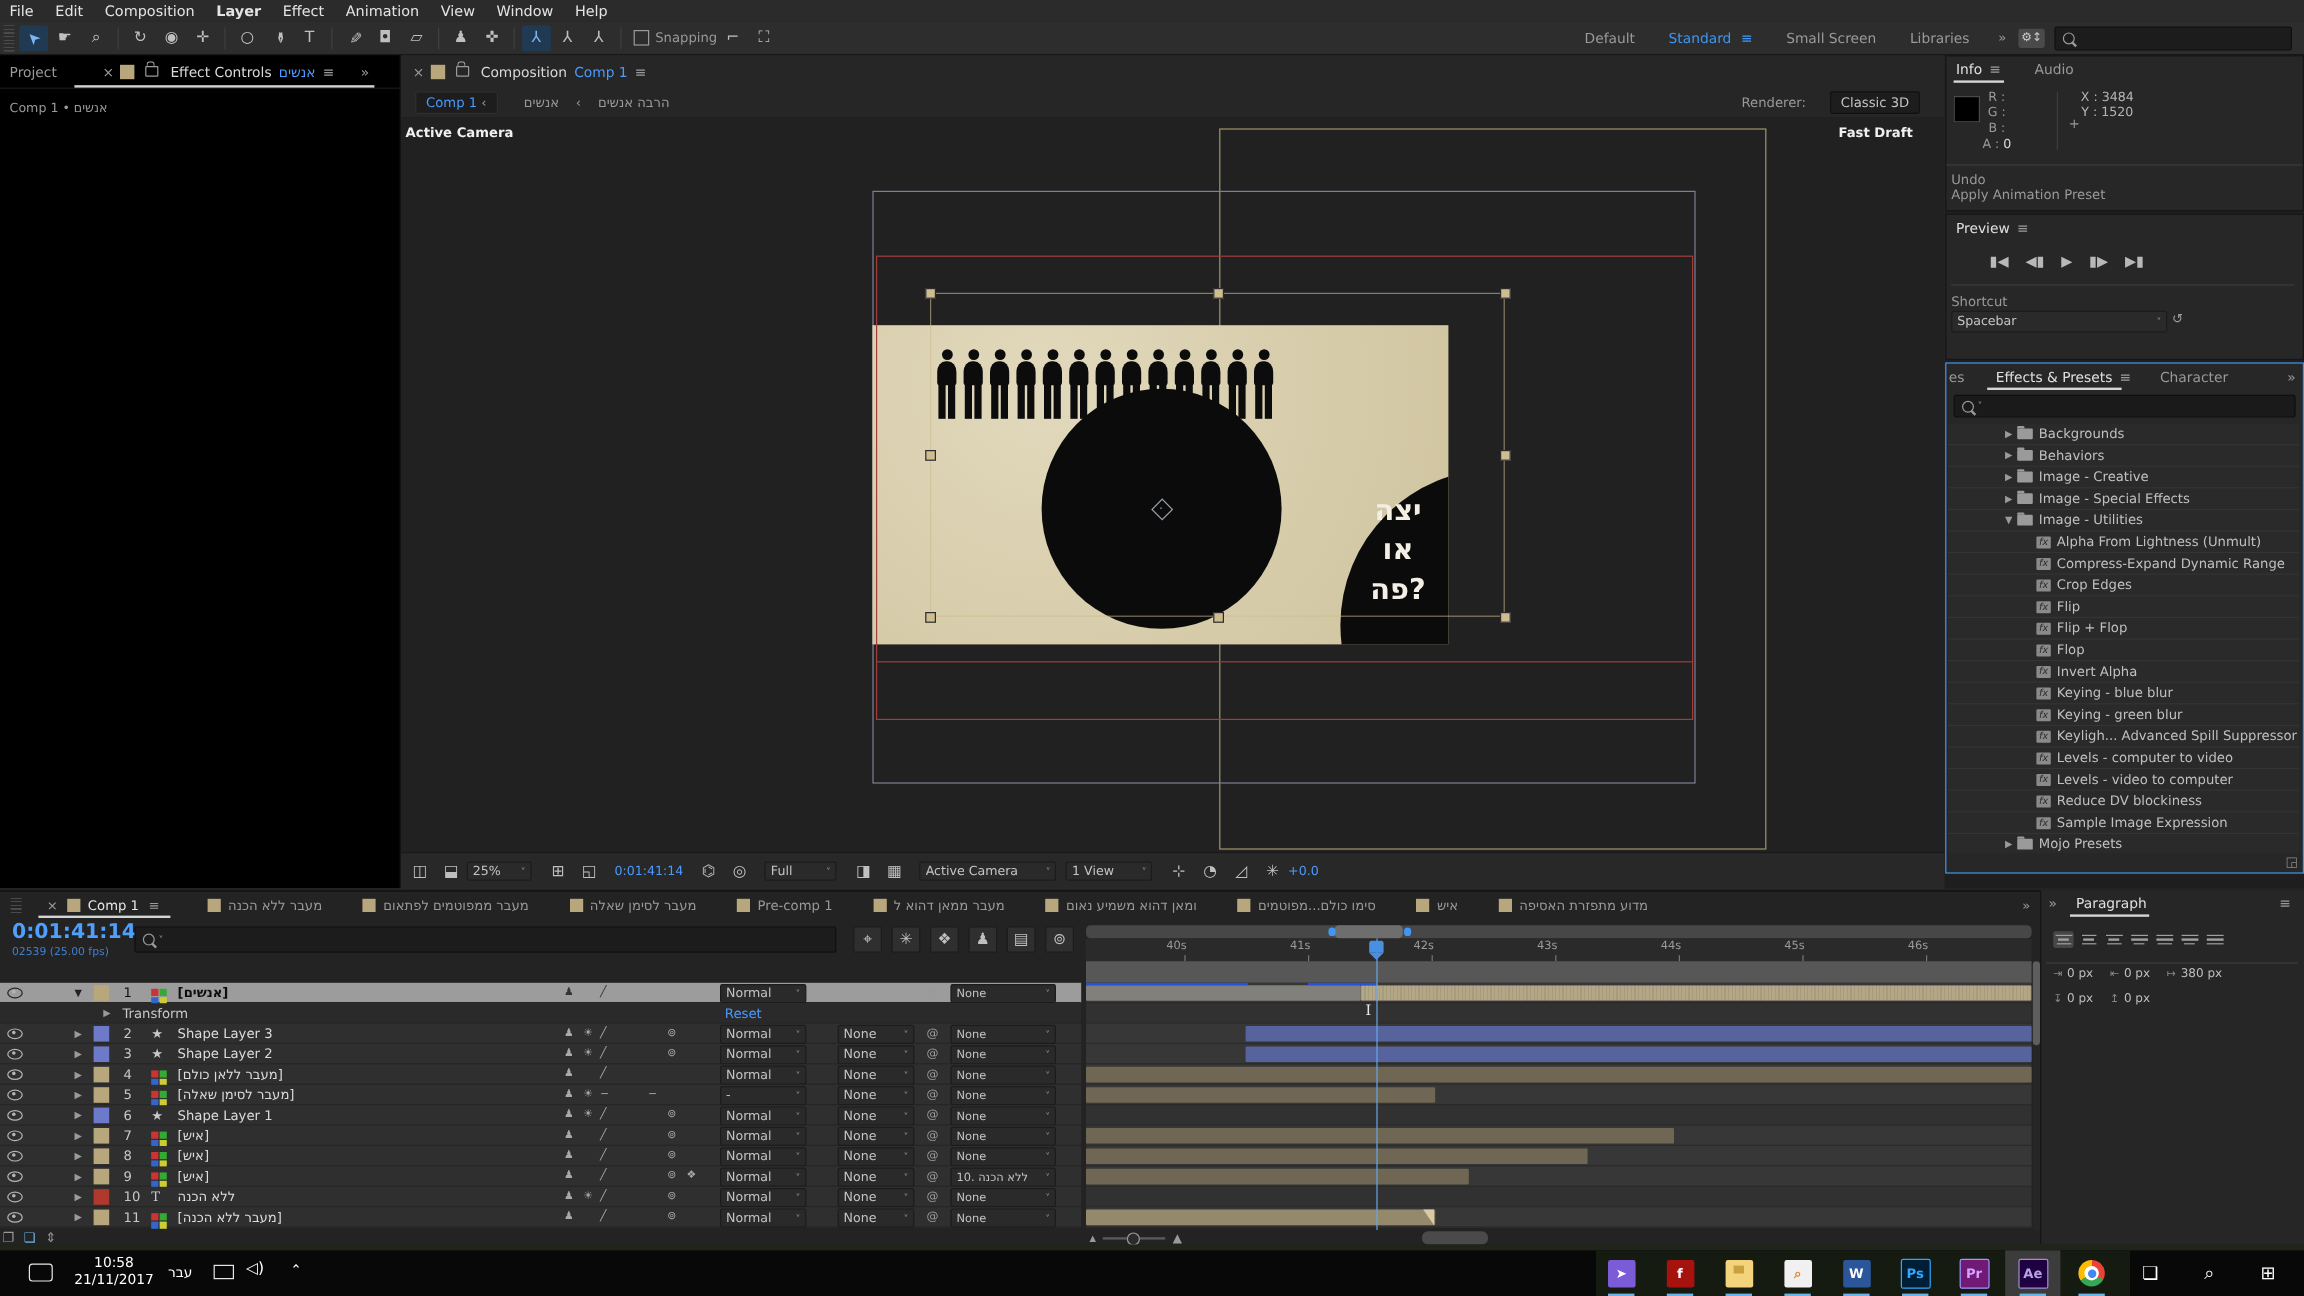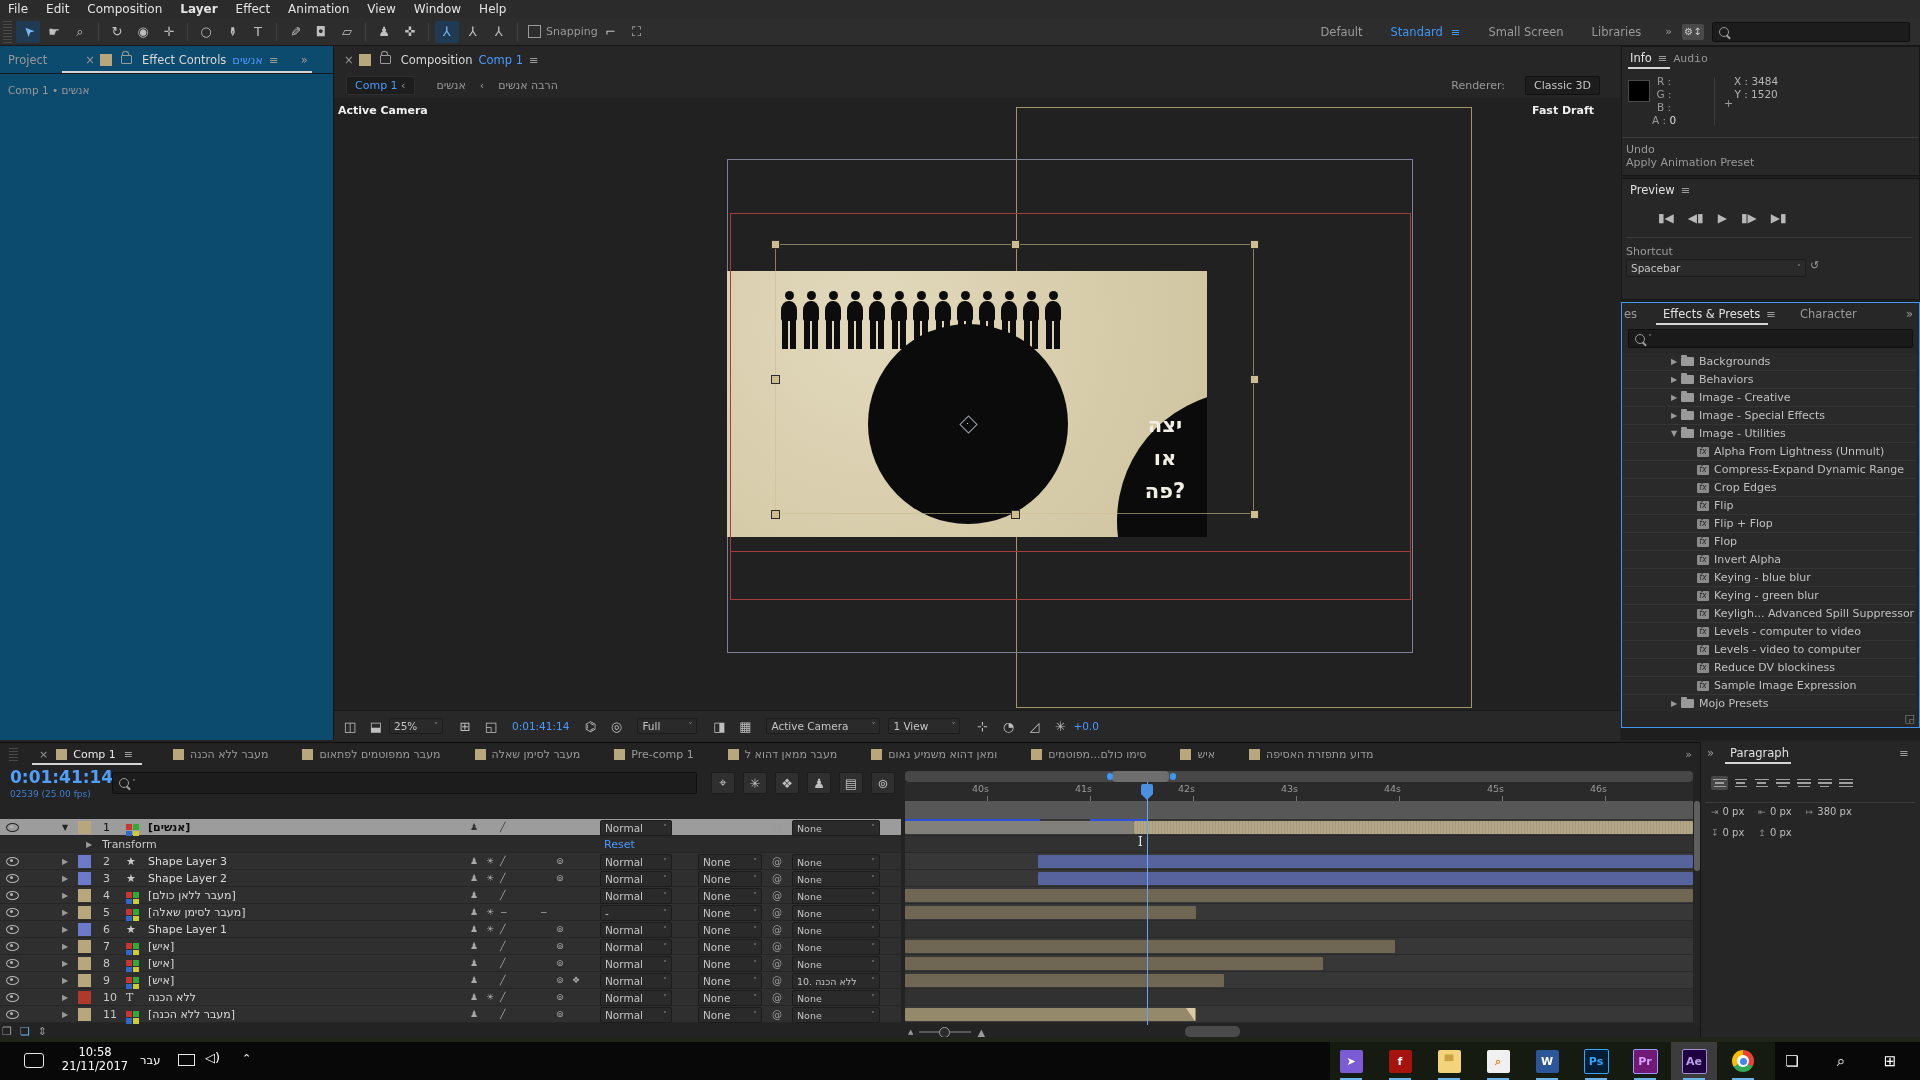--- a/index.html
+++ b/index.html
@@ -171,21 +171,21 @@
         <div class="ws">Small Screen</div>
         <div class="ws">Libraries</div>
       </div>
     <span class="dim" style="margin:0 10px;">»</span>
     <span style="width:22px;height:16px;background:#4a4a4a;border-radius:2px;color:#ccc;text-align:center;line-height:16px;margin-right:8px;font-size:10px;">⚙↕</span>
     <div style="width:190px;height:18px;background:#1c1c1c;border:1px solid #0f0f0f;border-radius:2px;display:flex;align-items:center;padding-left:6px;margin-right:10px;">
       <span class="mag"></span>
     </div>
   </div>
 
-  <div class="abs" style="left:0;top:46px;width:333px;height:694px;background:#0c4a6e;border-right:1px solid #151515;">
+  <div class="abs" style="left:0;top:46px;width:333px;height:694px;background:#000000;border-right:1px solid #151515;">
     <div class="ptabs" style="position:relative;border-bottom:1px solid #1a1a1a;">
       <span class="dim" style="margin-left:8px;">Project</span>
       <span class="dim" style="margin-left:38px;">×</span>
       <span class="swatch"></span>
       <span class="lock"></span>
       <span style="color:#d8d8d8;margin-left:6px;">Effect Controls</span>
       <span class="blue" style="margin-left:6px;">אנשים</span>
       <span class="menu3">≡</span>
       <span class="dim" style="margin-left:16px;">»</span>
       <div class="tabu" style="left:62px;width:250px;"></div>
@@ -296,21 +296,21 @@
           </div>
           <div class="person">
             <div class="hd"></div>
             <div class="bd"></div>
             <div class="l1"></div>
             <div class="l2"></div>
           </div>
         </div>
       <div style="position:absolute;left:141px;top:53px;width:200px;height:200px;border-radius:50%;background:#0b0b0b;"></div>
       <div style="position:absolute;left:390px;top:120px;width:260px;height:260px;border-radius:50%;background:#0b0b0b;"></div>
-      <div id="circletext" style="position:absolute;left:398px;top:138px;width:80px;text-align:center;color:#f3efe4;font-weight:bold;font-size:21px;line-height:33px;">
+      <div id="circletext" style="position:absolute;left:398px;top:138px;width:80px;text-align:center;color:#f3efe4;font-weight:bold;font-size:24px;line-height:33px;">
           <div>יצה</div>
           <div>או</div>
           <div>פה?</div>
         </div>
       <div style="position:absolute;left:235px;top:147px;width:11px;height:11px;border:1px solid #9aa0a8;transform:rotate(45deg);"></div>
       <div style="position:absolute;left:240px;top:152px;width:1px;height:1px;background:#cfd3d8;"></div>
     </div>
 
     <div class="guide" style="left:396px;top:115px;width:681px;height:387px;border:1px solid #a33c3c;"></div>
     <div class="guide" style="left:396px;top:453px;width:681px;height:1px;background:#a33c3c;"></div>
@@ -360,21 +360,21 @@
     <span class="tool">✳</span>
     <span class="blue">+0.0</span>
   </div>
 
   <div class="abs" style="left:1621px;top:46px;width:299px;height:694px;background:#1e1e1e;">
 
     <div class="rpanel abs" style="left:0;top:0;width:297px;height:128px;text-align:center;">
       <div class="ptabs" style="height:22px;position:relative;">
         <span style="color:#e0e0e0;margin-left:8px;">Info</span>
         <span class="menu3">≡</span>
-        <span class="dim" style="font-family:Liberation Mono, monospace;">Audio</span>
+        <span class="dim" style="margin-left:22px;">Audio</span>
         <div class="tabu" style="left:6px;width:42px;"></div>
       </div>
       <div style="position:absolute;left:6px;top:33px;width:20px;height:20px;background:#000;border:1px solid #4a4a4a;"></div>
       <div id="channels" style="position:absolute;left:30px;top:28px;font-size:10.5px;line-height:13px;color:#9a9a9a;">
           <div><span>R :</span> <span style="color:#ddd"></span></div>
           <div><span>G :</span> <span style="color:#ddd"></span></div>
           <div><span>B :</span> <span style="color:#ddd"></span></div>
           <div><span>A :</span> <span style="color:#ddd">0</span></div>
         </div>
       <div style="position:absolute;left:92px;top:30px;width:1px;height:48px;background:#3c3c3c;"></div>

